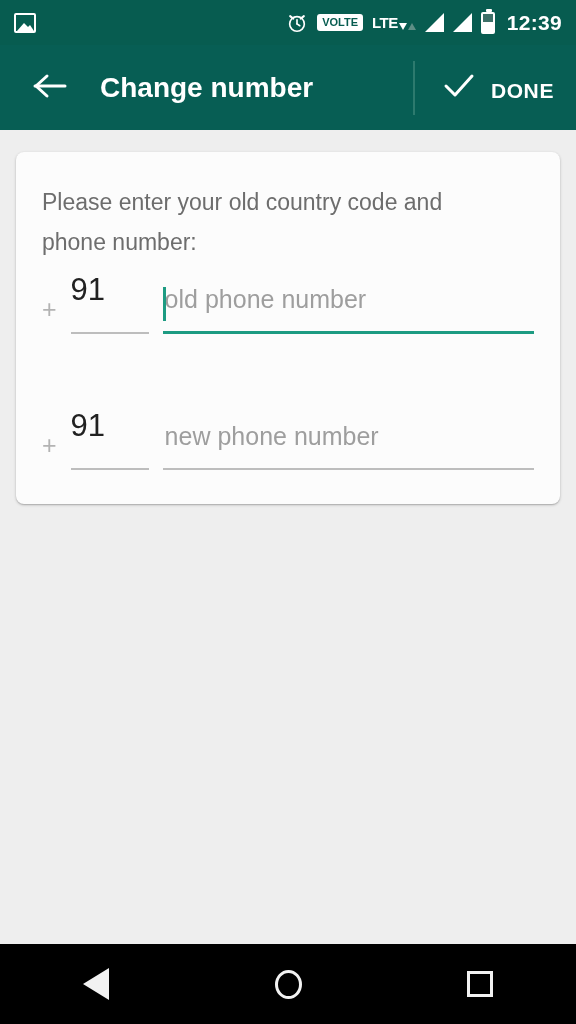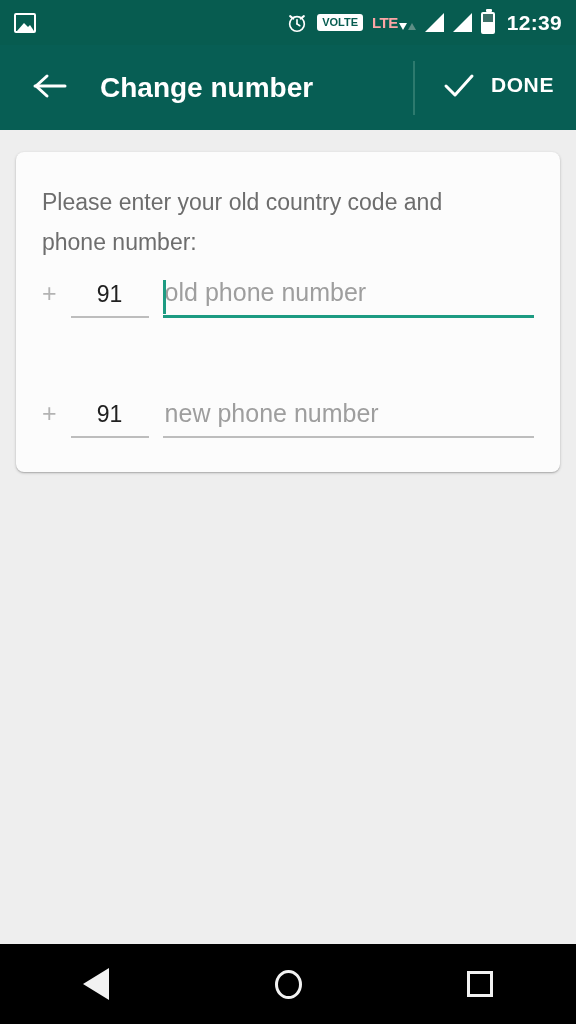--- a/index.html
+++ b/index.html
@@ -88,21 +88,21 @@
     font-size: 11px;
     font-weight: bold;
     letter-spacing: 0px;
     padding: 1px 3px;
     line-height: 11px;
     font-family: "Liberation Sans", sans-serif;
   }
   .ic-lte {
     display: flex;
     align-items: flex-end;
-    color: #fca5a5;
+    color: #ffffff;
     gap: 1px;
   }
   .ic-lte .lte-txt {
     font-size: 15px;
     font-weight: bold;
     line-height: 14px;
     letter-spacing: -0.5px;
   }
   .ic-lte .lte-arrows {
     display: flex;
@@ -187,21 +187,21 @@
   }
   .bar-divider {
     width: 2px;
     height: 54px;
     background: #2d7a6e;
     margin-left: auto;
     margin-right: 0px;
   }
   .done-btn {
     display: flex;
-    align-items: flex-start;
+    align-items: flex-end;
     gap: 16px;
     padding-left: 28px;
     cursor: pointer;
   }
   .done-label {
     color: #ffffff;
     font-size: 21px;
     font-weight: bold;
     letter-spacing: 0.6px;
   }
@@ -239,37 +239,36 @@
     font-size: 25px;
     line-height: 42px;
     padding-right: 14px;
     padding-bottom: 4px;
   }
   .cc-input {
     width: 78px;
     border: none;
     border-bottom: 2px solid #bdbdbd;
     background: transparent;
-    text-align: center;
     font-family: "Liberation Sans", sans-serif;
-    font-size: 23px;
+    font-size: 31px;
     color: #212121;
-    padding: 0 0 8px 0;
+    padding: 0 0 24px 0;
     outline: none;
   }
   .phone-input {
     flex: 1 1 auto;
     margin-left: 14px;
     border: none;
     border-bottom: 2px solid #bdbdbd;
     background: transparent;
     font-family: "Liberation Sans", sans-serif;
     font-size: 25px;
     color: #212121;
-    padding: 0 0 8px 2px;
+    padding: 0 0 17px 2px;
     outline: none;
   }
   .phone-input::placeholder {
     color: #9e9e9e;
     opacity: 1;
   }
   .phone-input.focused {
     border-bottom: 3px solid #1d9b82;
   }
   .input-wrap {

